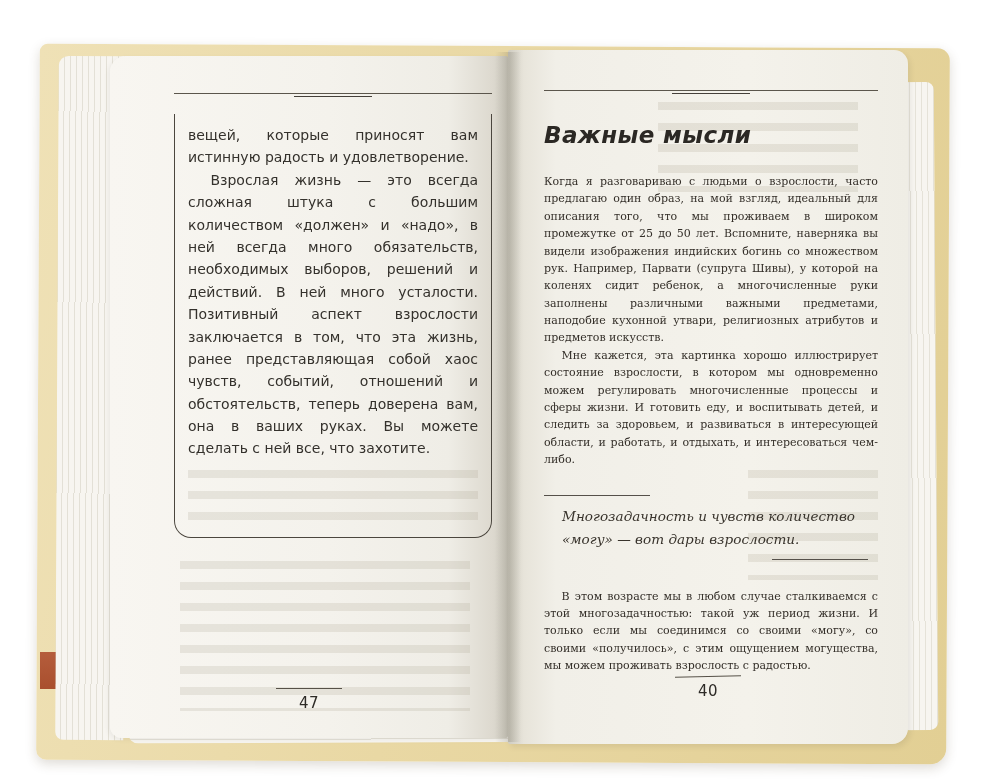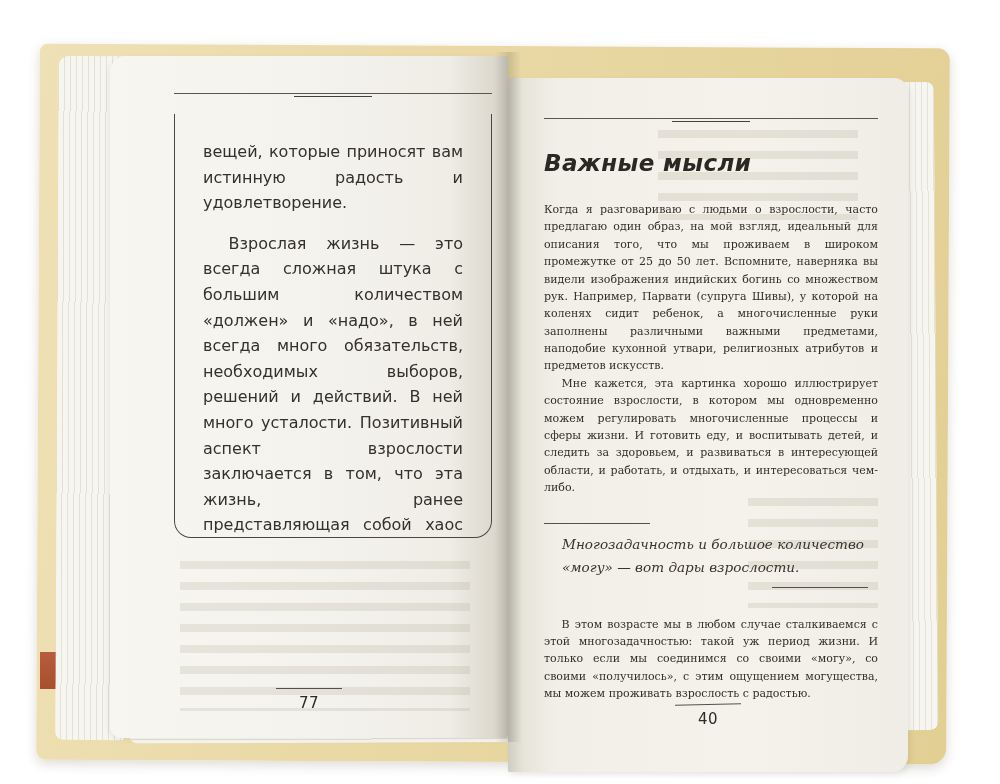--- a/index.html
+++ b/index.html
@@ -22,35 +22,35 @@
   .stack-bottom{position:absolute;left:128px;top:704px;width:772px;height:38px;
     border-radius:0 0 10px 10px;transform:rotate(-.2deg);
     background:repeating-linear-gradient(180deg,#f7f5f0 0 4px,#e3e0d6 4px 5px);}
 
   .page{position:absolute;top:56px;height:682px;}
   .page-left{left:110px;width:398px;border-radius:16px 2px 2px 12px;
     background:linear-gradient(90deg,#f8f6f1 0%,#f4f2ec 55%,#efede6 85%,#ddd9cf 96%,#cfccc1 100%);
     box-shadow:-2px 2px 5px rgba(0,0,0,.05);}
   .page-right{left:508px;top:50px;height:694px;width:400px;border-radius:2px 14px 16px 2px;
     background:linear-gradient(90deg,#cfccc1 0%,#e7e4da 4%,#f1efe8 12%,#f4f2eb 60%,#efede5 100%);
-    box-shadow:2px 3px 6px rgba(0,0,0,.08);margin-top:28px;}
+    box-shadow:2px 3px 6px rgba(0,0,0,.08);}
   .gutter{position:absolute;left:495px;top:52px;width:26px;height:690px;
     background:linear-gradient(90deg,transparent,rgba(90,84,68,.16) 45%,rgba(90,84,68,.20) 55%,transparent);}
 
   
   .page-rule{position:relative;height:5px;border-top:1.2px solid #5b564c;}
   .rule-accent{position:absolute;left:50%;top:2px;width:78px;transform:translateX(-50%);
     border-top:1.6px solid #45403a;display:block;}
 
   
   .left-content{position:absolute;left:64px;top:37px;width:318px;}
   .text-box{margin-top:15px;height:424px;box-sizing:border-box;
     border-left:1.5px solid #4b463e;border-right:1.5px solid #4b463e;border-bottom:1.5px solid #4b463e;
     border-radius:0 0 17px 17px;padding:10px 13px 0 13px;overflow:hidden;}
-  .box-para{margin:15px;font-size:16px;line-height:1.6;color:#34312c;text-align:justify;}
+  .box-para{margin:0;font-size:14px;line-height:1.6;color:#34312c;text-align:justify;}
   .box-para.indent{text-indent:1.6em;}
   .bleed{background:repeating-linear-gradient(180deg,rgba(158,150,128,.18) 0 8px,transparent 8px 21px);
     filter:blur(.6px);}
   .bleed-inside{height:58px;margin-top:10px;}
   .bleed-under{position:absolute;left:70px;top:505px;width:290px;height:150px;}
   .page-footer{position:absolute;left:0;width:100%;text-align:center;}
   .footer-left{top:632px;}
   .footer-rule{display:block;width:66px;margin:0 auto;border-top:1.4px solid #565148;}
   .footer-num{display:block;margin-top:5px;font-size:15px;color:#2e2b27;letter-spacing:.5px;}
 
@@ -92,37 +92,37 @@
       </div>
       <div class="text-box">
         <p class="box-para">вещей, которые приносят вам истинную радость и удовлетворение.</p>
         <p class="box-para indent">Взрослая жизнь — это всегда сложная штука с большим количеством «должен» и «надо», в ней всегда много обязательств, необходимых выборов, решений и действий. В ней много усталости. Позитивный аспект взрослости заключается в том, что эта жизнь, ранее представляющая собой хаос чувств, событий, отношений и обстоятельств, теперь доверена вам, она в ваших руках. Вы можете сделать с ней все, что захотите.</p>
         <div class="bleed bleed-inside"></div>
       </div>
     </div>
     <div class="bleed bleed-under"></div>
     <div class="page-footer footer-left">
       <span class="footer-rule"></span>
-      <span class="footer-num">77</span>
+      <span class="footer-num">47</span>
     </div>
   </div>
 
   <div class="page page-right">
     <div class="bleed bleed-right-top"></div>
     <div class="bleed bleed-right-mid"></div>
     <div class="right-content">
       <div class="page-rule">
         <span class="rule-accent"></span>
       </div>
       <h1 class="chapter-heading">Важные мысли</h1>
       <p class="body-para first">Когда я разговариваю с людьми о взрослости, часто предлагаю один образ, на мой взгляд, идеальный для описания того, что мы проживаем в широком промежутке от 25 до 50 лет. Вспомните, наверняка вы видели изображения индийских богинь со множеством рук. Например, Парвати (супруга Шивы), у которой на коленях сидит ребенок, а многочисленные руки заполнены различными важными предметами, наподобие кухонной утвари, религиозных атрибутов и предметов искусств.</p>
       <p class="body-para indent">Мне кажется, эта картинка хорошо иллюстрирует состояние взрослости, в котором мы одновременно можем регулировать многочисленные процессы и сферы жизни. И готовить еду, и воспитывать детей, и следить за здоровьем, и развиваться в интересующей области, и работать, и отдыхать, и интересоваться чем-либо.</p>
       <div class="quote-block">
         <span class="quote-rule-top"></span>
-        <p class="quote-text">Многозадачность и большое количество «могу» — вот дары взрослости.</p>
+        <p class="quote-text">Многозадачность и чувств количество «могу» — вот дары взрослости.</p>
         <span class="quote-rule-bottom"></span>
       </div>
       <p class="body-para indent last">В этом возрасте мы в любом случае сталкиваемся с этой многозадачностью: такой уж период жизни. И только если мы соединимся со своими «могу», со своими «получилось», с этим ощущением могущества, мы можем проживать взрослость с радостью.</p>
     </div>
     <div class="page-footer footer-right">
       <span class="footer-rule"></span>
       <span class="footer-num">40</span>
     </div>
   </div>
 

